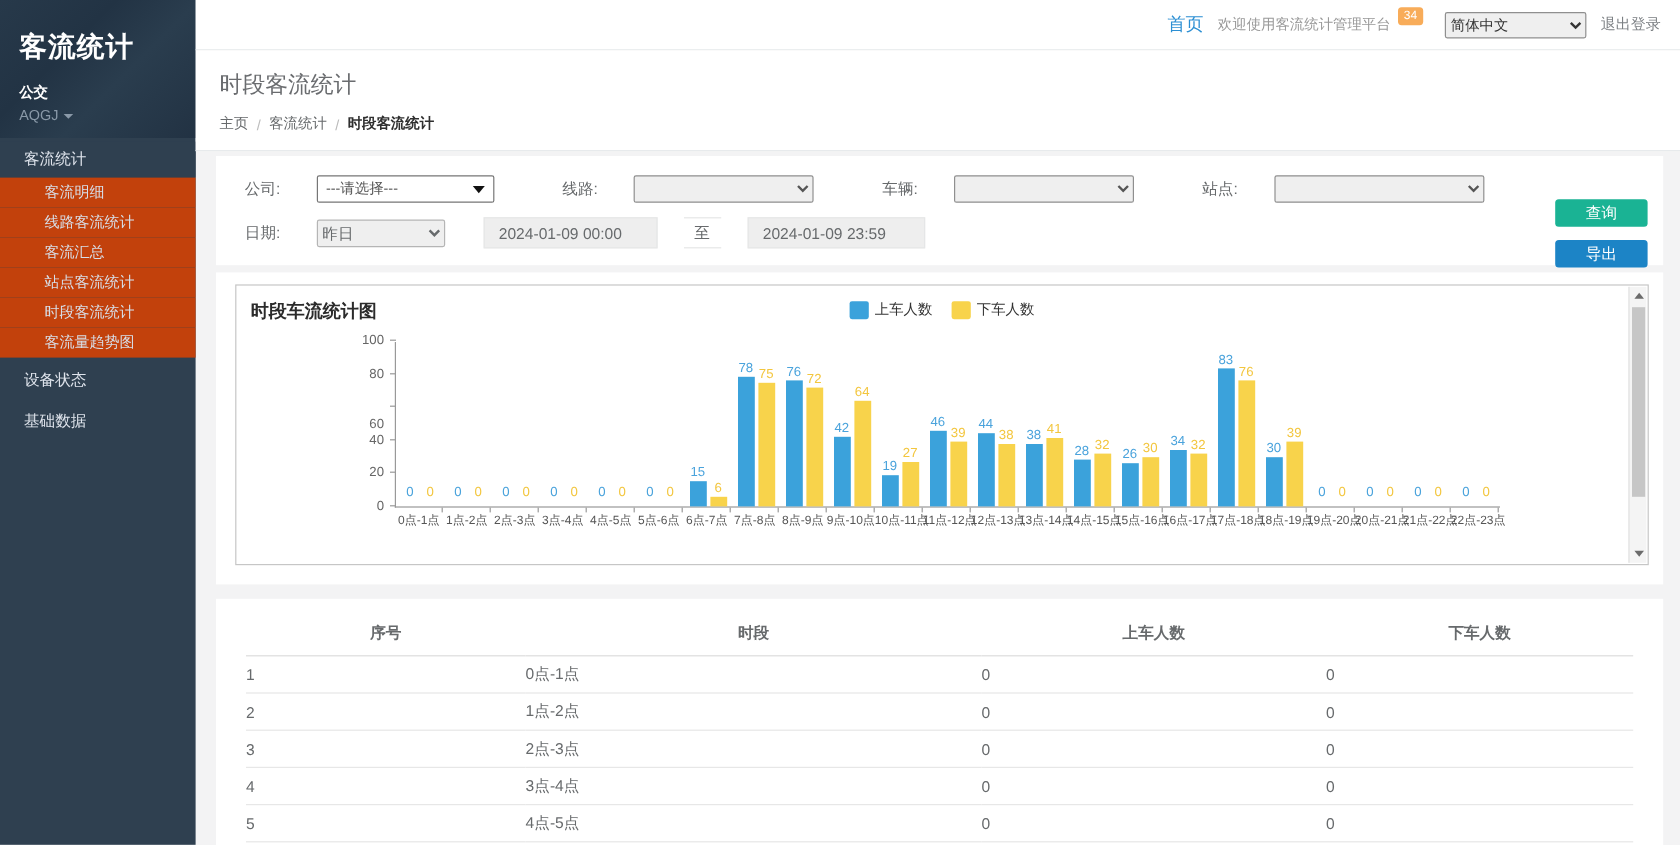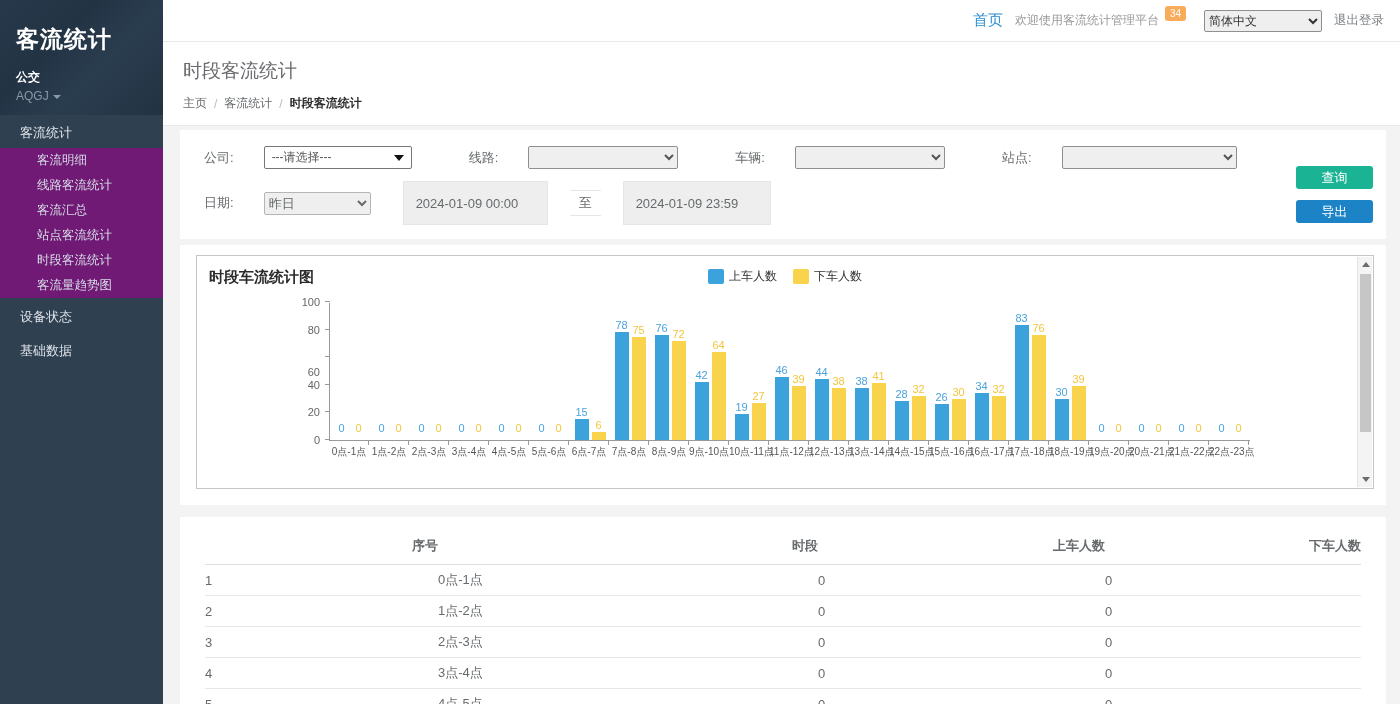--- a/index.html
+++ b/index.html
@@ -10,21 +10,21 @@
   .sidebar { position:absolute; left:0; top:0; width:163px; height:704px; background:#2f4050; }
   .sidebar-head { height:115px; padding:14px 16px 0 16px;
     background:linear-gradient(135deg,#27394a 0%,#223344 35%,#2a3d4e 60%,#223243 100%); }
   .logo { color:#fff; font-size:23px; font-weight:bold; letter-spacing:1px; margin-top:10px; }
   .org { color:#fff; font-size:12px; font-weight:bold; margin-top:14px; }
   .org-code { color:#8a99a8; font-size:12px; margin-top:3px; cursor:pointer; }
   .org-code .caret { display:inline-block; margin-left:4px; width:0; height:0;
     border-left:4px solid transparent; border-right:4px solid transparent; border-top:4px solid #8a99a8; vertical-align:middle; }
   .menu { margin-top:3px; }
   .mi { height:30px; line-height:30px; padding-left:20px; color:#dfe4ec; font-size:13px; cursor:pointer; }
-  .ms { height:25px; line-height:25px; padding-left:37px; color:#d7dee8; font-size:12.5px; background:#701a75; cursor:pointer; }
+  .ms { height:25px; line-height:25px; padding-left:37px; color:#d7dee8; font-size:12.5px; background:#c2410c; cursor:pointer; }
   .mi.first { background:#2f4050; }
   .mi.gap-top { margin-top:4px; }
 
   
   .main { position:absolute; left:163px; top:0; width:1237px; height:704px; }
 
   .topbar { height:42px; background:#fff; border-bottom:1px solid #e7eaec;
     display:flex; align-items:center; justify-content:flex-end; padding-right:16px; gap:12px; }
   .home-link { color:#2c8fd3; font-size:15px; cursor:pointer; }
   .welcome { color:#999; font-size:12px; }
@@ -50,21 +50,21 @@
   .frow + .frow { margin-top:12px; }
   .flabel { font-size:13px; color:#676a6c; margin-right:8px; }
   .kselect { width:148px; height:23px; border:1px solid #767676; border-radius:2px; background:#fff;
     display:flex; align-items:center; justify-content:space-between; padding:0 7px; cursor:pointer; margin-right:35px; }
   .kselect .ktext { font-size:12px; color:#555; }
   .kselect .tri { width:0; height:0; border-left:5px solid transparent; border-right:5px solid transparent; border-top:6px solid #111; }
   select.fsel { width:150px; height:23px; font-size:12px; color:#555; border:1px solid #8f8f8f; border-radius:2px;
     margin-right:35px; font-family:"Liberation Sans","DejaVu Sans",sans-serif; }
   select.fsel.wide { width:175px; margin-right:0; }
   select.fsel.preset { width:107px; margin-right:10px; border-color:#b5b5b5; color:#676a6c; font-size:13px; }
-  .dinput { height:44px; background:#eeeeee; border:1px solid #e5e6e7; color:#676a6c; font-size:13px;
+  .dinput { height:26px; background:#eeeeee; border:1px solid #e5e6e7; color:#676a6c; font-size:13px;
     display:flex; align-items:center; padding:0 12px; width:145px; cursor:text; }
   .dsep { height:26px; background:#fff; border:1px solid #e5e6e7; border-left:none; border-right:none;
     color:#676a6c; font-size:13px; display:flex; align-items:center; padding:0 9px; }
   .dinput.end { width:148px; }
   .btn-col { position:absolute; right:13px; top:10px; display:flex; flex-direction:column; gap:11px;margin-top:26px; }
   .btn { width:77px; height:23px; border:none; border-radius:3px; color:#fff; font-size:13px; cursor:pointer;
     font-family:"Liberation Sans","DejaVu Sans",sans-serif; }
   .btn-query { background:#1ab394; }
   .btn-export { background:#1c84c6; }
 
@@ -94,21 +94,21 @@
     border-left:1px solid #e2e2e2; }
   .varrow { position:absolute; left:0; width:15px; height:15px; display:flex; align-items:center; justify-content:center; cursor:pointer; }
   .varrow.up { top:0; } .varrow.down { bottom:0; }
   .tri-up { width:0; height:0; border-left:4px solid transparent; border-right:4px solid transparent; border-bottom:5px solid #6b6b6b; }
   .tri-down { width:0; height:0; border-left:4px solid transparent; border-right:4px solid transparent; border-top:5px solid #6b6b6b; }
   .vthumb { position:absolute; left:2px; top:17px; width:11px; height:158px; background:#c6c6c6; cursor:grab; }
 
   
   .card-table { margin-top:12px; padding:10px 25px 0 25px; height:215px; overflow:hidden; }
   table.data { width:100%; border-collapse:collapse; table-layout:fixed; }
-  table.data th { text-align:right; font-size:13px; color:#676a6c; font-weight:bold;
+  table.data th { text-align:center; font-size:13px; color:#676a6c; font-weight:bold;
     padding:10px 0 9px 0; border-bottom:1px solid #dddddd; }
   table.data td { font-size:13px; color:#676a6c; padding:6px 0; border-bottom:1px solid #e7e7e7; height:26px; }
   th.c1,td.c1 { width:233px; } th.c2,td.c2 { width:380px; } th.c3,td.c3 { width:287px; } th.c4,td.c4 { width:auto; }
 </style>
 </head>
 <body>
 
 <div class="sidebar">
   <div class="sidebar-head">
     <div class="logo">客流统计</div>

